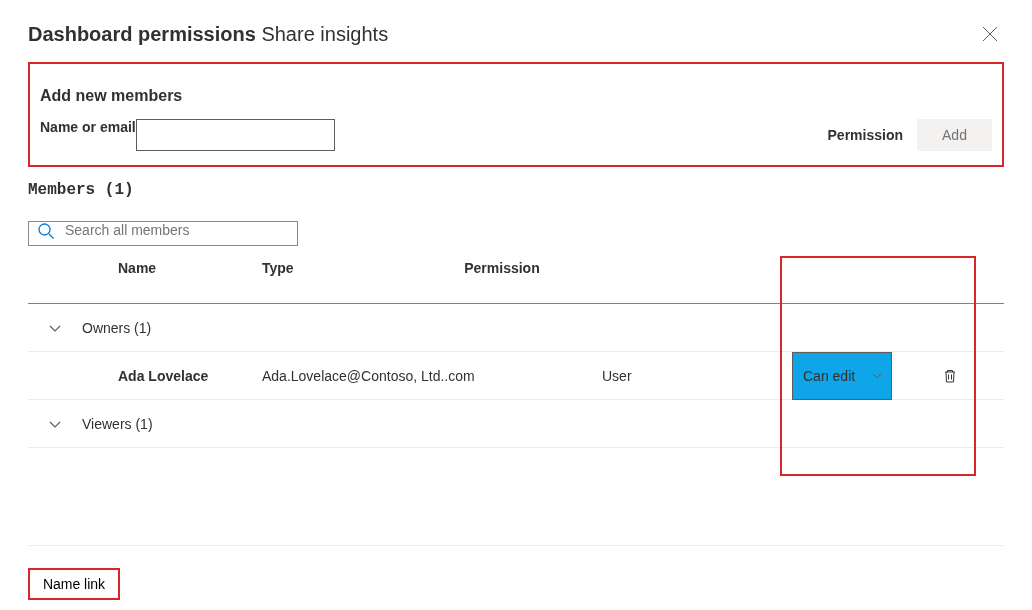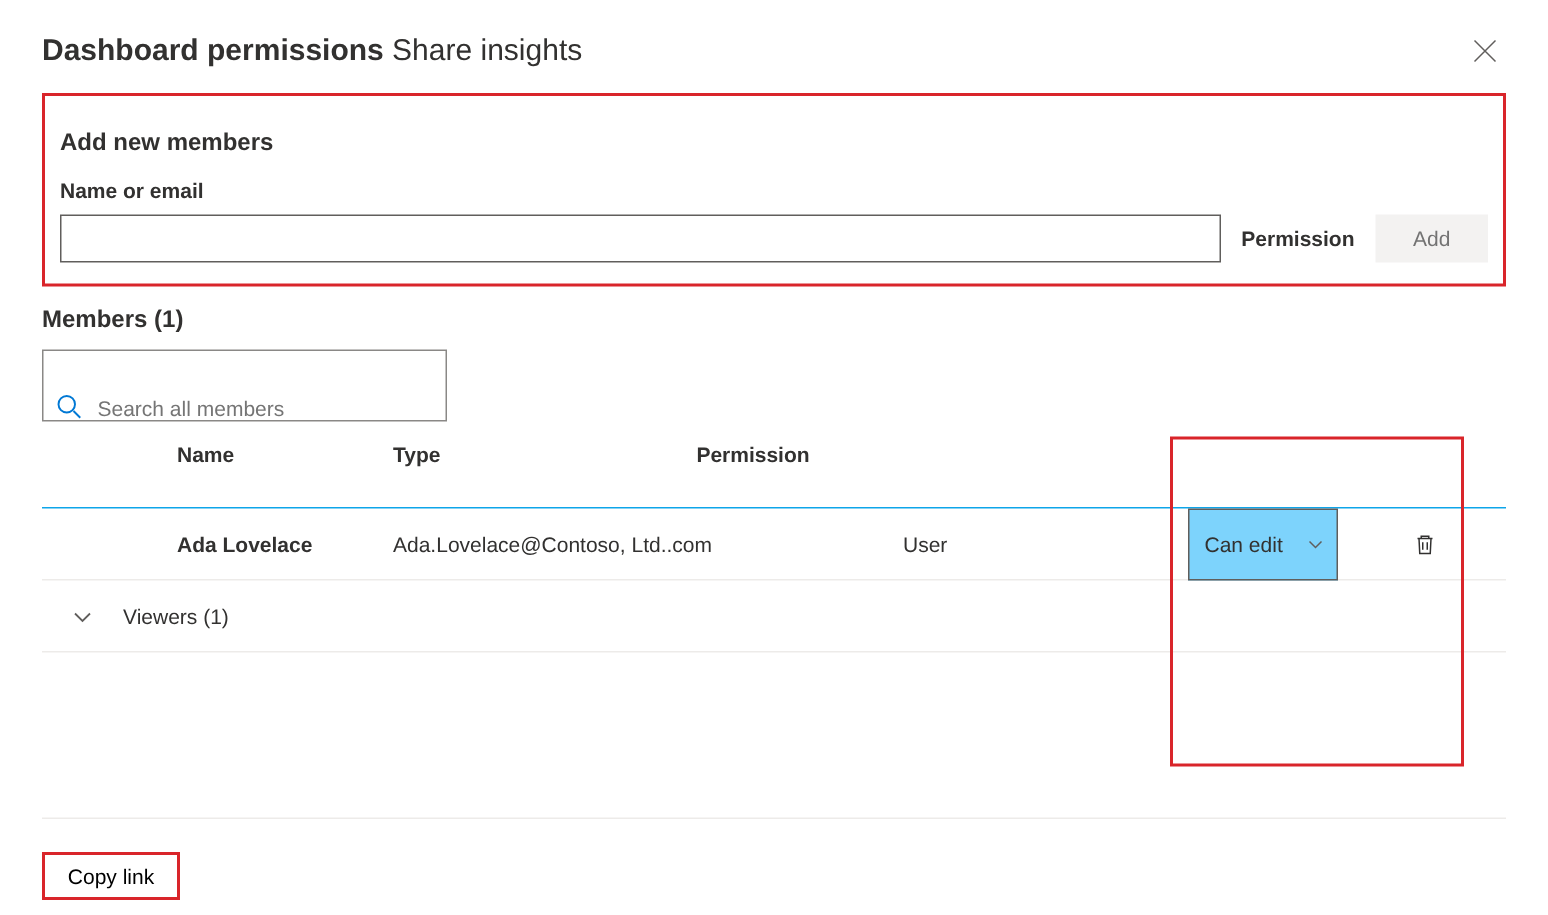--- a/index.html
+++ b/index.html
@@ -46,21 +46,21 @@
       font-weight: 600;
       margin-bottom: 14px;
     }
     .add-row {
       display: flex;
       align-items: flex-end;
       gap: 14px;
     }
     .field {
       display: flex;
-      flex-direction: column;
+      flex-direction: row;
     }
     .field-grow { flex: 1; }
     .field-label {
       font-size: 14px;
       font-weight: 600;
       margin-bottom: 8px;
     }
     .text-input {
       height: 32px;
       border: 1px solid #605e5c;
@@ -94,27 +94,28 @@
       background: #f3f2f1;
       color: #737373;
       font-family: inherit;
       font-size: 14px;
       cursor: default;
     }
 
     .members-heading {
       font-size: 16px;
       font-weight: 600;
-      margin-bottom: 10px;
+      margin-bottom: 22px;
+      font-family: Liberation Mono, monospace;
     }
     .search-box {
       display: flex;
-      align-items: flex-end;
+      align-items: flex-start;
       width: 270px;
-      height: 48px;
+      height: 25px;
       border: 1px solid #8a8886;
       padding: 0 8px;
       margin-bottom: 14px;
     }
     .search-box svg { width: 18px; height: 18px; margin-right: 10px; }
     .search-box input {
       border: none;
       outline: none;
       font-family: inherit;
       font-size: 14px;
@@ -175,21 +176,21 @@
     }
     .perm-select {
       height: 48px;
       border: 1px solid #605e5c;
       padding: 0 30px 0 10px;
       display: flex;
       align-items: center;
       position: relative;
       min-width: 100px;
       cursor: pointer;
-      background: #7dd3fc;
+      background: #0ea5e9;
     }
     .perm-select .chevron {
       position: absolute;
       right: 8px;
       top: 50%;
       transform: translateY(-50%);
       display: flex;
     }
     .delete-btn {
       cursor: pointer;
@@ -265,20 +266,28 @@
   </div>
 
   <div class="table-wrap">
     <div class="table-header">
       <div class="col col-name-header">Name</div>
       <div class="col col-type">Type</div>
       <div class="col col-perm">Permission</div>
       <div class="col col-action"></div>
     </div>
 
+    <div class="group-row">
+      <div class="expander">
+        <svg width="14" height="14" viewBox="0 0 14 14">
+            <path d="M2 5 L7 10 L12 5" stroke="#605e5c" stroke-width="1.2" fill="none"></path>
+          </svg>
+      </div>
+      <div class="group-name">Owners (1)</div>
+    </div>
 
     <div class="data-row">
       <div class="col-name">Ada Lovelace</div>
       <div class="col-email">Ada.Lovelace@Contoso, Ltd..com</div>
       <div class="col-type">User</div>
       <div class="col-perm">
         <div class="perm-select-wrap">
           <div class="perm-select">
             <span>Can edit</span>
             <span class="chevron">
@@ -305,14 +314,14 @@
           </svg>
       </div>
       <div class="group-name">Viewers (1)</div>
     </div>
 
     <div class="highlight-perm"></div>
   </div>
 </div>
 
 <div class="footer">
-  <button class="copy-link-btn">Copy link</button>
+  <button class="copy-link-btn">Name link</button>
 </div>
 
 </body></html>

